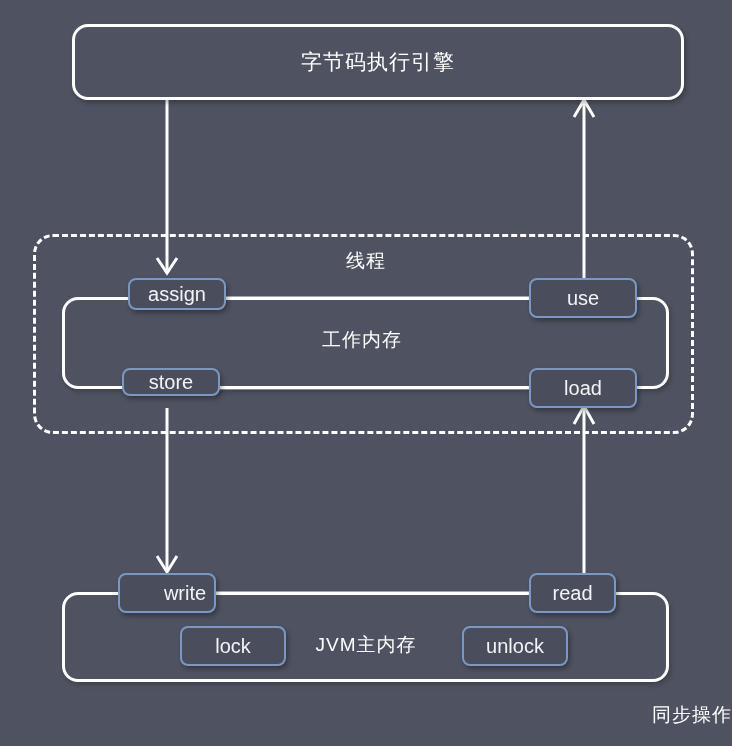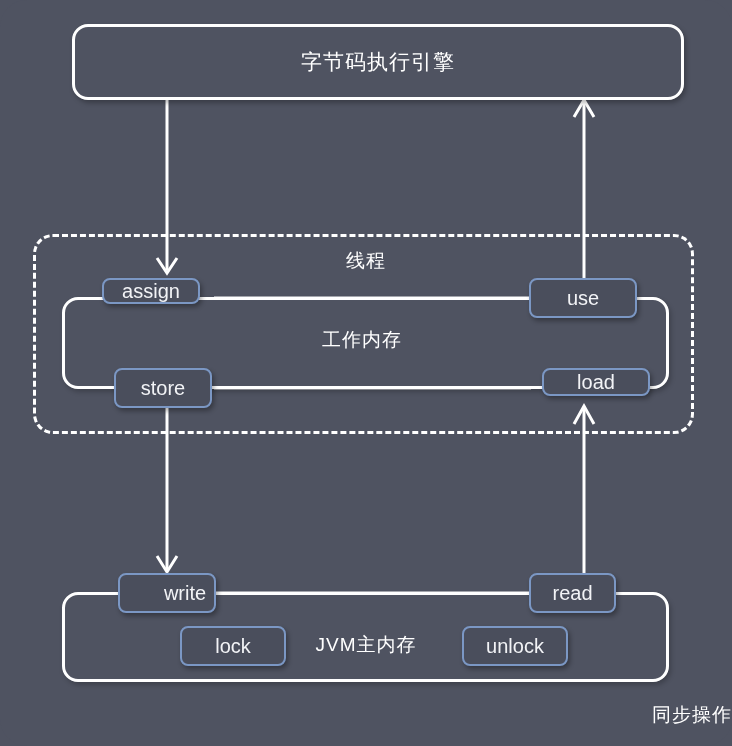--- a/index.html
+++ b/index.html
@@ -136,24 +136,24 @@
     background: #4a4e5c;
     border: 2px solid #7b97c4;
     border-radius: 8px;
     color: #f2f3f6;
     font-size: 20px;
     display: flex;
     align-items: center;
     justify-content: center;
     box-shadow: 2px 3px 5px rgba(0,0,0,0.33);
   }
-  #node-assign { left: 102px; top: 278px; width: 98px; height: 26px; }
+  #node-assign { left: 128px; top: 278px; width: 98px; height: 32px; }
   #node-use    { left: 529px; top: 278px; width: 108px; height: 40px; }
-  #node-store  { left: 114px; top: 368px; width: 98px; height: 40px; }
-  #node-load   { left: 542px; top: 368px; width: 108px; height: 28px; }
+  #node-store  { left: 122px; top: 368px; width: 98px; height: 28px; }
+  #node-load   { left: 529px; top: 368px; width: 108px; height: 40px; }
   #node-write  { left: 118px; top: 573px; width: 98px; height: 40px; padding-left: 36px; }
   #node-read   { left: 529px; top: 573px; width: 87px; height: 40px; }
   #node-lock   { left: 180px; top: 626px; width: 106px; height: 40px; }
   #node-unlock { left: 462px; top: 626px; width: 106px; height: 40px; }
 </style>
 </head>
 <body>
 
 <div id="canvas">
 

